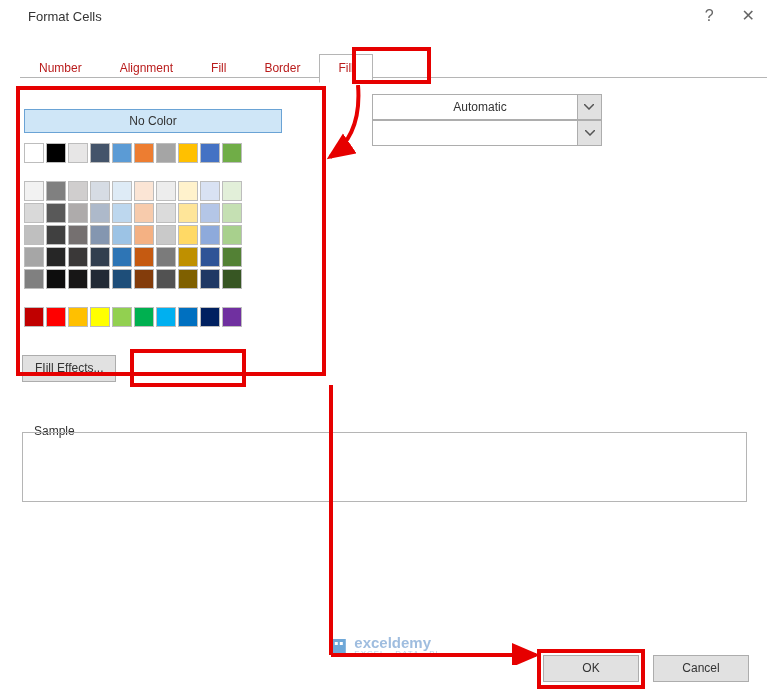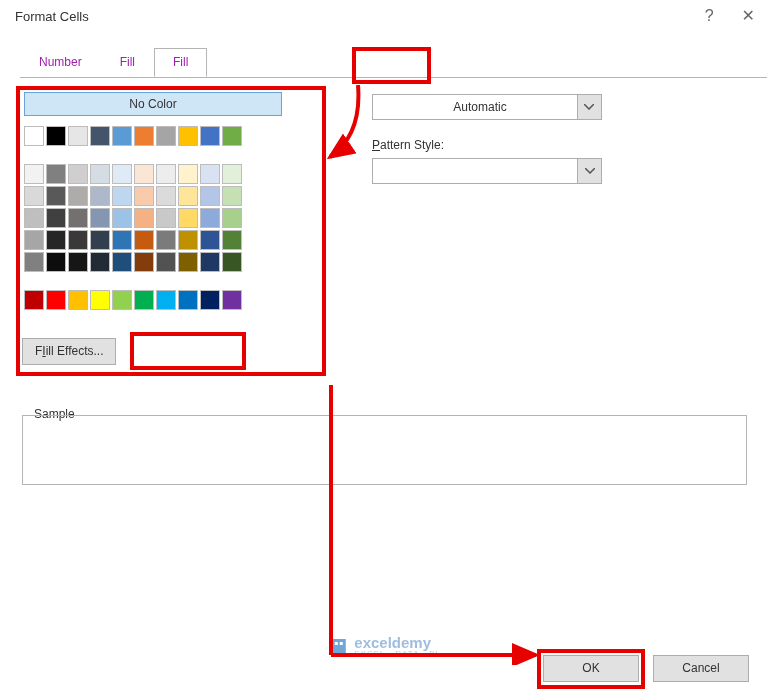--- a/index.html
+++ b/index.html
@@ -10,41 +10,41 @@
     background: #fff;
     width: 767px;
     height: 696px;
     position: relative;
     overflow: hidden;
   }
   .titlebar {
     display: flex;
     align-items: center;
     justify-content: space-between;
-    padding: 8px 12px 6px 15px;
+    padding: 8px 12px 6px 28px;
     color: #333;
   }
   .dlg-title { font-size: 13px; }
   .titlebar-controls { display: flex; gap: 28px; align-items: center; color: #666; }
   .titlebar-controls span { font-size: 16px; line-height: 1; }
   .tabstrip {
     display: flex;
     margin-left: 20px;
     margin-top: 18px;
     border-bottom: 1px solid #b5b5b5;
     position: relative;
   }
   .tab {
     padding: 6px 18px 7px 18px;
     border: 1px solid transparent;
     border-bottom: none;
-    color: #a21caf;
+    color: #b91c1c;
     cursor: default;
     position: relative;
-    top: 0;
+    top: 6px;
     background: transparent;
   }
   .tab.active {
     border-color: #b5b5b5;
     background: #fff;
     border-bottom: 1px solid #fff;
   }
   .hl-tab {
     position: absolute;
     border: 4px solid #e60000;
@@ -63,21 +63,21 @@
     border: 4px solid #e60000;
     pointer-events: none;
     z-index: 3;
   }
   .label { color: #333; margin-bottom: 6px; }
   .u { text-decoration: underline; }
   .nocolor-btn {
     display: block;
     width: 258px;
     height: 24px;
-    margin: 0 0 10px 2px;
+    margin: 17px 0 10px 2px;
     text-align: center;
     line-height: 22px;
     border: 1px solid #6aa3d5;
     background: #cfe6f7;
     color: #333;
   }
   .palette { display: flex; flex-direction: column; gap: 2px; margin-left: 2px; }
   .prow { display: flex; gap: 2px; }
   .sw {
     width: 20px; height: 20px;
@@ -149,21 +149,23 @@
 <div class="titlebar">
   <span class="dlg-title">Format Cells</span>
   <div class="titlebar-controls">
     <span>?</span>
     <span>✕</span>
   </div>
 </div>
 
 <div class="tabstrip">
   <div class="tab">Number</div>
+  <div class="tab">Alignment</div>
   <div class="tab">Fill</div>
+  <div class="tab">Border</div>
   <div class="tab active">Fill</div>
 </div>
 
 <div class="hl-tab" style="left:352px; top:47px; width:79px; height:37px;"></div>
 
 <div class="body">
   <div class="left">
     <div class="hl-box" style="left:-6px; top:-6px; width:310px; height:290px;"></div>
 
 
@@ -267,23 +269,20 @@
   <div class="right">
     <div class="combo">
       <span style="margin:16px auto;">Automatic</span>
       <div class="cbtn">
         <svg width="10" height="6">
             <polyline points="0,0 5,5 10,0" fill="none" stroke="#555" stroke-width="1.5"></polyline>
           </svg>
       </div>
     </div>
 
-    <div class="label">
-      <span class="u">P</span><span>attern Style:</span>
-    </div>
     <div class="combo">
       <span></span>
       <div class="cbtn">
         <svg width="10" height="6">
             <polyline points="0,0 5,5 10,0" fill="none" stroke="#555" stroke-width="1.5"></polyline>
           </svg>
       </div>
     </div>
   </div>
 </div>

